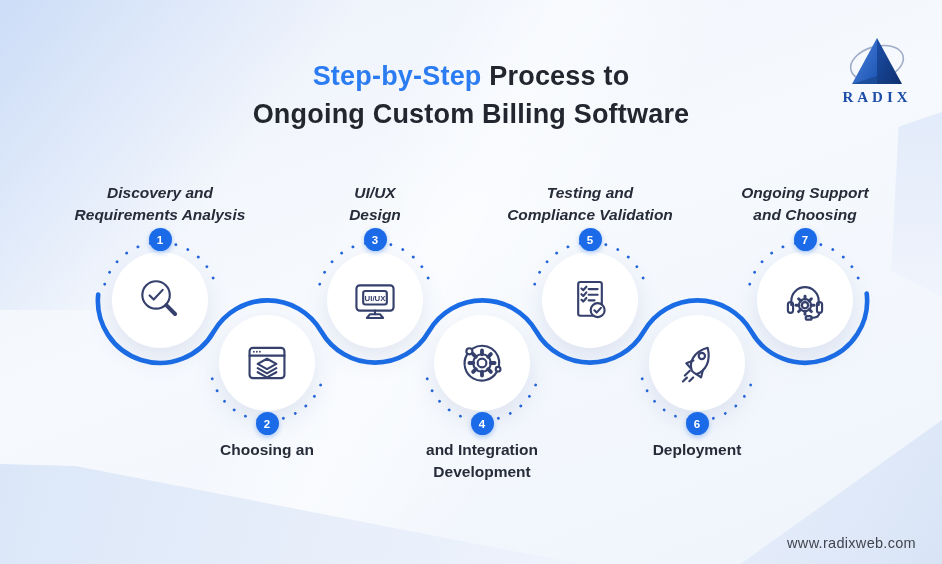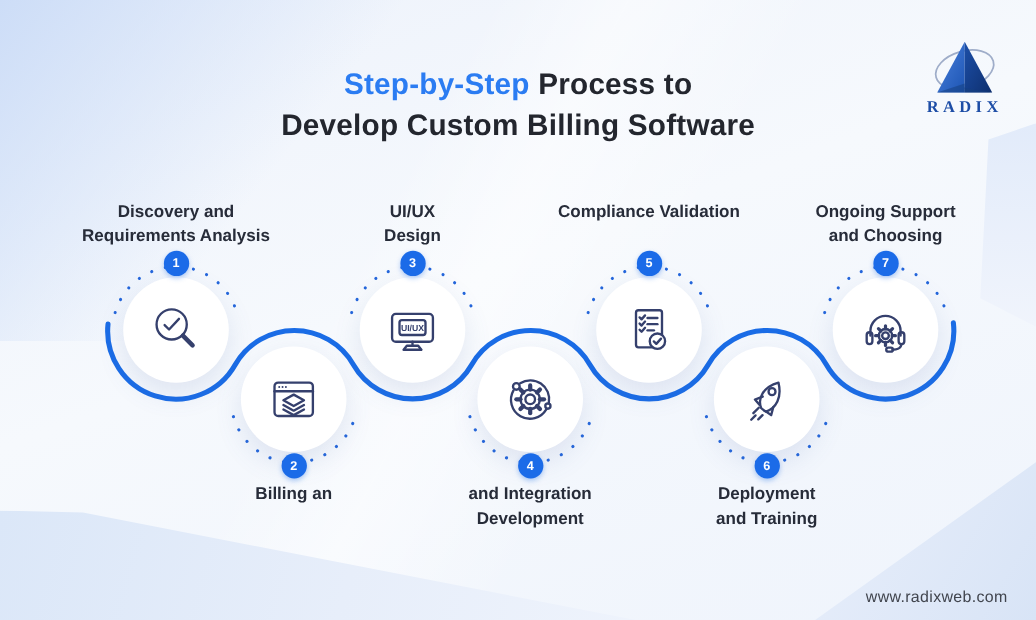--- a/index.html
+++ b/index.html
@@ -27,21 +27,21 @@
   .title-wrap{position:absolute;top:57px;left:0;width:100%;text-align:center;
     font-weight:700;font-size:27px;line-height:38px;color:#23262e;letter-spacing:.2px;}
   .title-wrap .hl{color:#2b7cf2;}
   
   .logo{position:absolute;top:30px;right:16px;width:96px;height:84px;text-decoration:underline;}
   
   #wave-svg{position:absolute;top:0;left:0;width:942px;height:564px;z-index:1;}
   
   .step .label{position:absolute;width:240px;text-align:center;z-index:3;
     font-size:15.5px;font-weight:600;color:#272c39;line-height:22px;left:calc(var(--cx) - 120px);}
-  .step.top .label{top:calc(var(--cy) - 118px);}
+  .step.top .label{top:calc(var(--cy) - 118px);font-style:italic;}
   .step.bottom .label{top:calc(var(--cy) + 76px);}
   .badge{position:absolute;width:23px;height:23px;border-radius:50%;background:#1b6be8;
     color:#fff;font-size:11.5px;font-weight:700;display:flex;align-items:center;justify-content:center;
     left:calc(var(--cx) - 11.5px);z-index:4;box-shadow:0 2px 5px rgba(27,107,232,.35);}
   .step.top .badge{top:calc(var(--cy) - 72px);}
   .step.bottom .badge{top:calc(var(--cy) + 49px);}
   .circle{position:absolute;width:96px;height:96px;border-radius:50%;background:#fff;
     left:calc(var(--cx) - 48px);top:calc(var(--cy) - 48px);z-index:2;
     box-shadow:0 10px 24px rgba(90,115,175,.15);display:flex;align-items:center;justify-content:center;}
   .circle svg{width:54px;height:54px;stroke:#35406d;fill:none;stroke-width:1.9;
@@ -56,21 +56,21 @@
 <div id="canvas">
 
   <div class="deco deco-tl"></div>
   <div class="deco deco-sheen"></div>
   <div class="deco deco-bl"></div>
   <div class="deco deco-r"></div>
   <div class="deco deco-br"></div>
 
   <div class="title-wrap">
     <div><span class="hl">Step-by-Step</span><span> Process to</span></div>
-    <div>Develop Custom Billing Software</div>
+    <div>Ongoing Custom Billing Software</div>
   </div>
 
   <div class="logo">
     <svg viewBox="0 0 96 84">
       <defs>
         <linearGradient id="pyrL" x1="0" y1="0" x2="1" y2="1">
           <stop offset="0" stop-color="#4b82dd"></stop>
             <stop offset="1" stop-color="#1d55b4"></stop>
         </linearGradient>
         <linearGradient id="pyrR" x1="0" y1="0" x2="1" y2="1">
@@ -109,21 +109,21 @@
       <svg viewBox="0 0 48 48">
         <circle cx="20.5" cy="19.5" r="12.2"></circle>
         <path d="M29.6 28.6 L37.4 36.4" stroke-width="3.6"></path>
         <path d="M14.8 20 l3.6 3.6 8 -8.6"></path>
       </svg>
     </div>
   </div>
 
   <div class="step bottom" style="--cx:267px;--cy:363px">
     <div class="label">
-      <div>Billing an</div>
+      <div>Choosing an</div>
     </div>
     <div class="badge">2</div>
     <div class="circle">
       <svg viewBox="0 0 48 48">
         <rect x="8.5" y="10.5" width="31" height="27" rx="3"></rect>
         <line x1="8.5" y1="17.5" x2="39.5" y2="17.5"></line>
         <circle cx="12.3" cy="14" r="0.8" fill="#35406d" stroke="none"></circle>
         <circle cx="15" cy="14" r="0.8" fill="#35406d" stroke="none"></circle>
         <circle cx="17.7" cy="14" r="0.8" fill="#35406d" stroke="none"></circle>
         <path d="M24 20.2 l8.3 4.6 L24 29.4 l-8.3 -4.6 Z"></path>
@@ -173,20 +173,21 @@
           <line x1="18.5" y1="18.5" x2="16.1" y2="16.1"></line>
           <line x1="24" y1="16.2" x2="24" y2="12.8"></line>
           <line x1="29.5" y1="18.5" x2="31.9" y2="16.1"></line>
         </g>
       </svg>
     </div>
   </div>
 
   <div class="step top" style="--cx:590px;--cy:300px">
     <div class="label">
+      <div>Testing and</div>
       <div>Compliance Validation</div>
     </div>
     <div class="badge">5</div>
     <div class="circle">
       <svg viewBox="0 0 48 48">
         <rect x="13.5" y="8" width="21" height="30" rx="2"></rect>
         <path d="M16.4 13.8 l1.6 1.6 2.8 -3.2"></path>
         <path d="M16.4 18.8 l1.6 1.6 2.8 -3.2"></path>
         <path d="M16.4 23.8 l1.6 1.6 2.8 -3.2"></path>
         <line x1="22.8" y1="14.3" x2="30.8" y2="14.3"></line>
@@ -194,21 +195,20 @@
         <line x1="22.8" y1="24.3" x2="28" y2="24.3"></line>
         <circle cx="30.8" cy="33" r="6.2" fill="#ffffff"></circle>
         <path d="M27.9 33.2 l2 2 3.8 -4.2"></path>
       </svg>
     </div>
   </div>
 
   <div class="step bottom" style="--cx:697px;--cy:363px">
     <div class="label">
       <div>Deployment</div>
-      <div>and Training</div>
     </div>
     <div class="badge">6</div>
     <div class="circle">
       <svg viewBox="0 0 48 48">
         <path d="M19.5 31 C16.5 23.5 21 14 33.5 10.5 C36.5 23 31.5 31 23.5 34 C22 33.2 20.6 32.2 19.5 31 Z"></path>
         <circle cx="28.3" cy="17.8" r="2.8"></circle>
         <path d="M20.8 21.8 L14.5 24.2 L18.3 28.6"></path>
         <path d="M29.3 30.3 L27.6 36.8 L23.2 33.6"></path>
         <line x1="13.2" y1="35.2" x2="17.6" y2="30.8"></line>
         <line x1="11.5" y1="40.5" x2="15" y2="37"></line>

